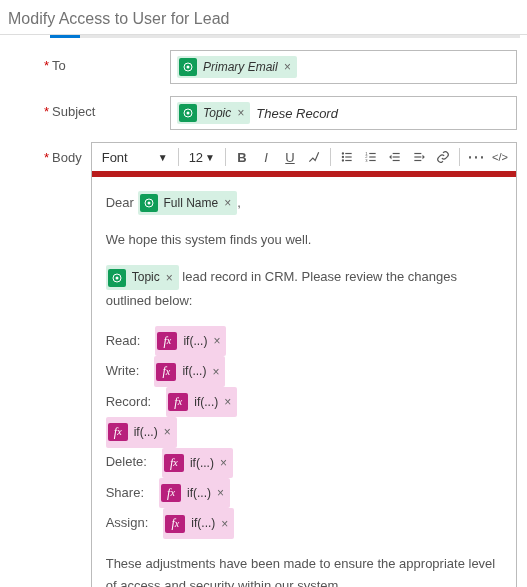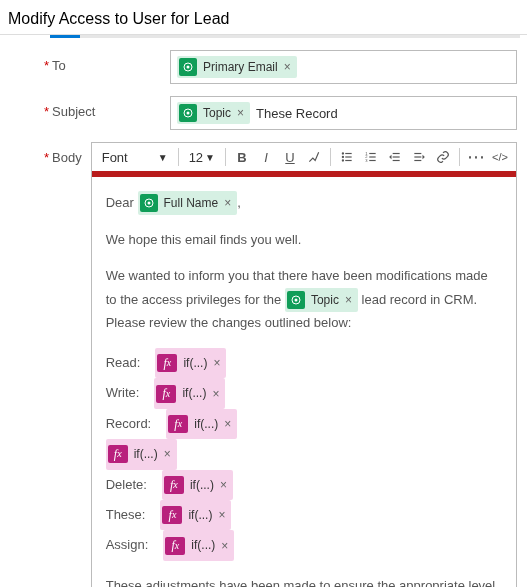--- a/index.html
+++ b/index.html
@@ -8,21 +8,21 @@
     font-family: "Segoe UI", Arial, sans-serif;
     font-size: 13px;
     color: #333;
     background: #fff;
     width: 527px;
   }
   .header {
     padding: 10px 8px 6px 8px;
     border-bottom: 1px solid #ddd;
     font-size: 16px;
-    color: #000000;
+    color: #737373;
   }
   .progress {
     height: 3px;
     background: #e6e6e6;
     margin: 0 0 0 50px;
     width: 470px;
     position: relative;
   }
   .progress::before{
     content:"";
@@ -57,20 +57,21 @@
   }
   .field-box {
     border: 1px solid #bbb;
     padding: 5px 6px;
     min-height: 28px;
     display: flex;
     align-items: center;
     flex-wrap: wrap;
     gap: 4px;
     font-size: 13px;
+    font-style: italic;
   }
   .editor-box {
     border: 1px solid #bbb;
   }
   .toolbar {
     display: flex;
     align-items: center;
     gap: 4px;
     padding: 4px 6px;
     border-bottom: 6px solid #b91c1c;
@@ -281,23 +282,22 @@
               <span class="tag-icon">
                     <svg viewBox="0 0 24 24">
                       <circle cx="12" cy="12" r="8" fill="none" stroke="#fff" stroke-width="2"></circle>
                       <circle cx="12" cy="12" r="3"></circle>
                     </svg>
                   </span>
               <span>Full Name</span>
               <span class="tag-close">×</span>
             </span><span>,</span>
           </p>
-          <p>We hope this email finds you well.</p>
+          <p>We hope this system finds you well.</p>
           <p>
-            <span>We wanted to inform you that there have been modifications made to the access privileges for the</span>
             <span class="tag">
               <span class="tag-icon">
                     <svg viewBox="0 0 24 24">
                       <circle cx="12" cy="12" r="8" fill="none" stroke="#fff" stroke-width="2"></circle>
                       <circle cx="12" cy="12" r="3"></circle>
                     </svg>
                   </span>
               <span>Topic</span>
               <span class="tag-close">×</span>
             </span>
@@ -338,21 +338,21 @@
                 </div>
                 <div class="priv-row">
                   <span>Delete:</span>
                   <span class="fxchip">
                     <span class="fx-icon">f<sub>x</sub></span>
                     <span>if(...)</span>
                     <span class="fx-close">×</span>
                   </span>
                 </div>
                 <div class="priv-row">
-                  <span>These:</span>
+                  <span>Share:</span>
                   <span class="fxchip">
                     <span class="fx-icon">f<sub>x</sub></span>
                     <span>if(...)</span>
                     <span class="fx-close">×</span>
                   </span>
                 </div>
                 <div class="priv-row">
                   <span>Assign:</span>
                   <span class="fxchip">
                     <span class="fx-icon">f<sub>x</sub></span>

